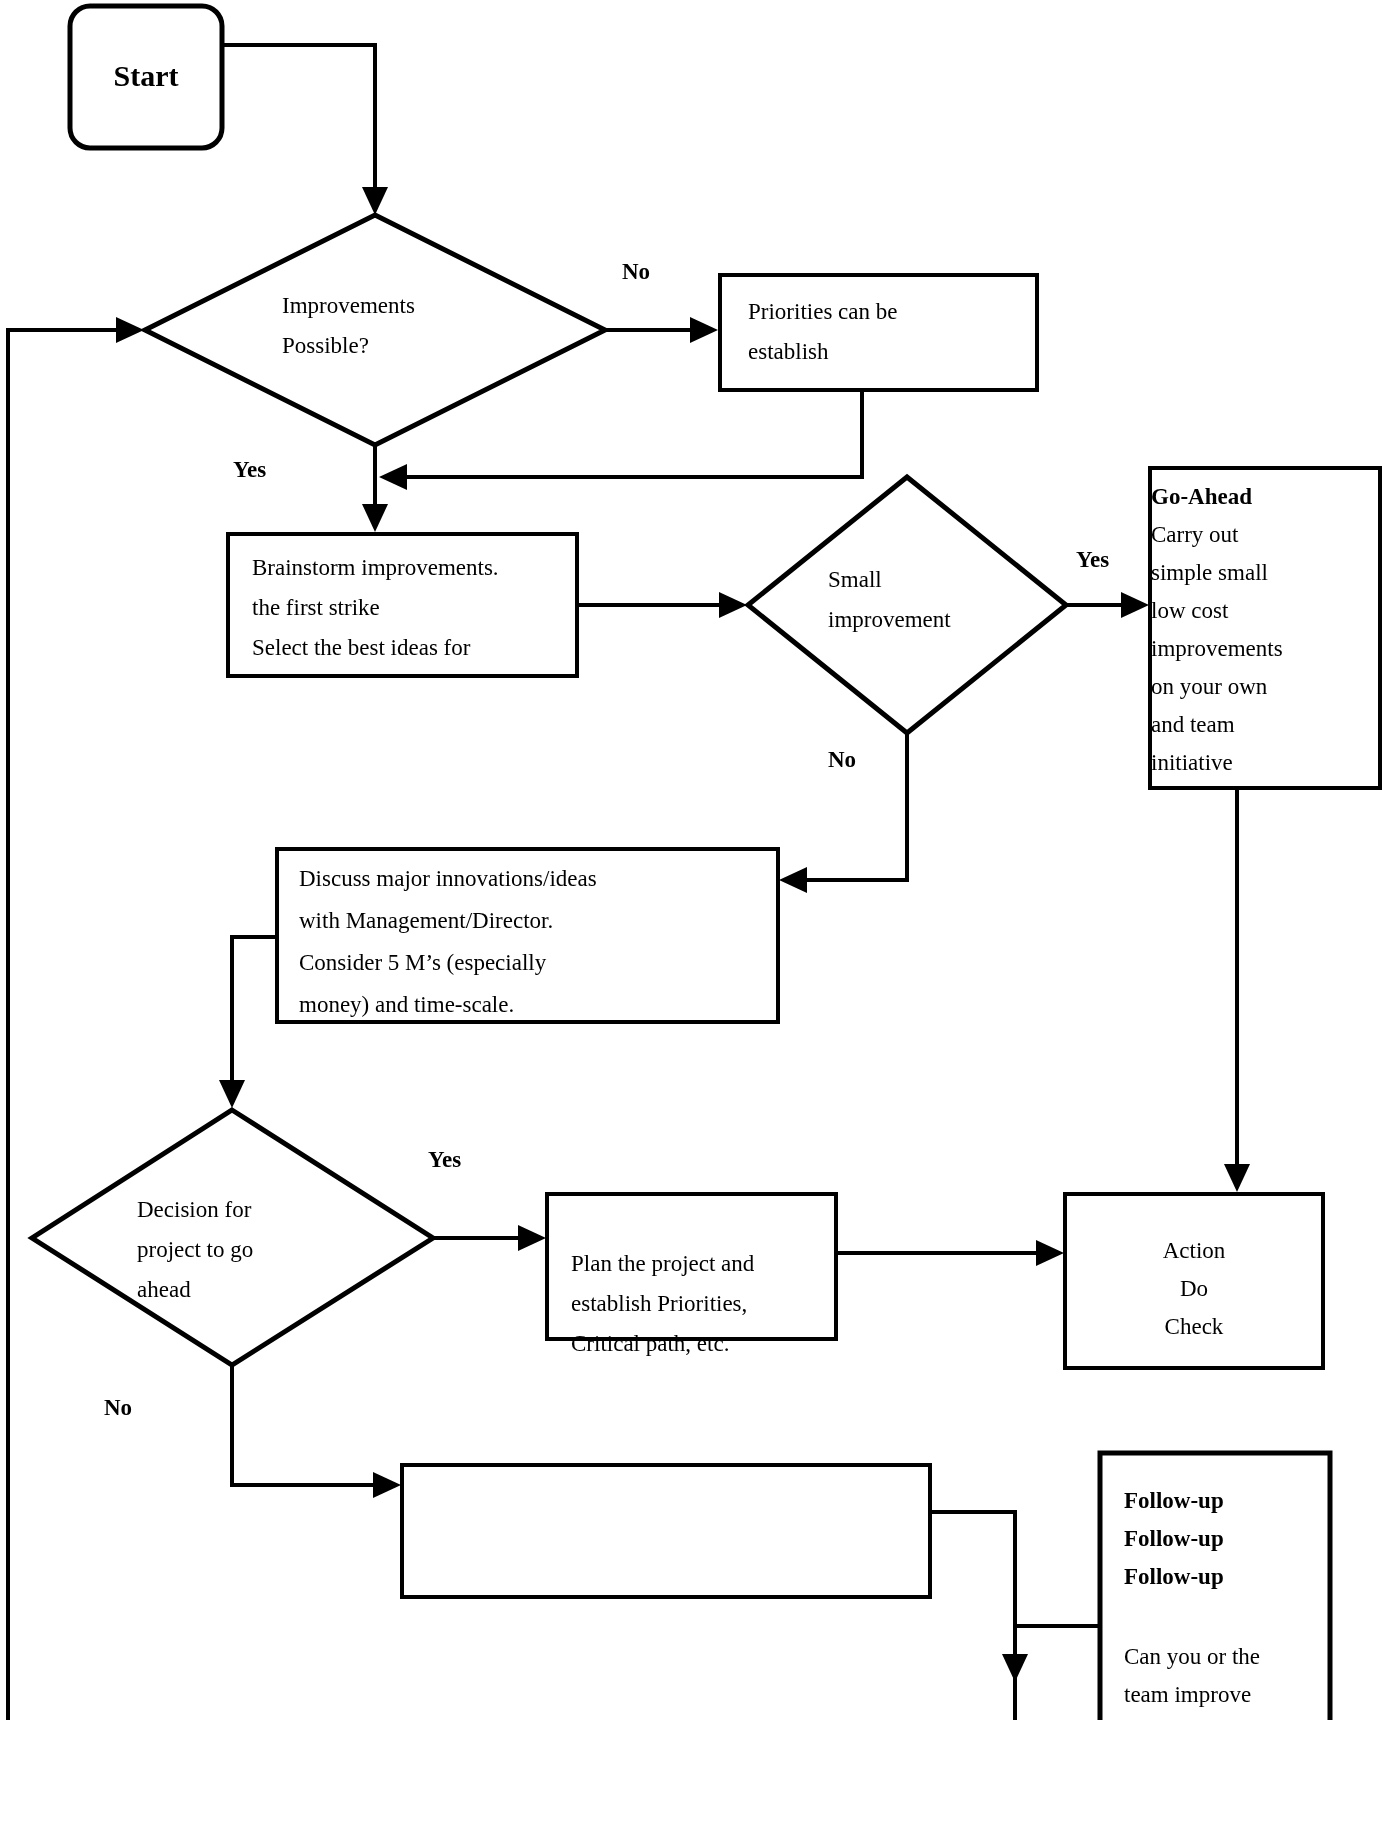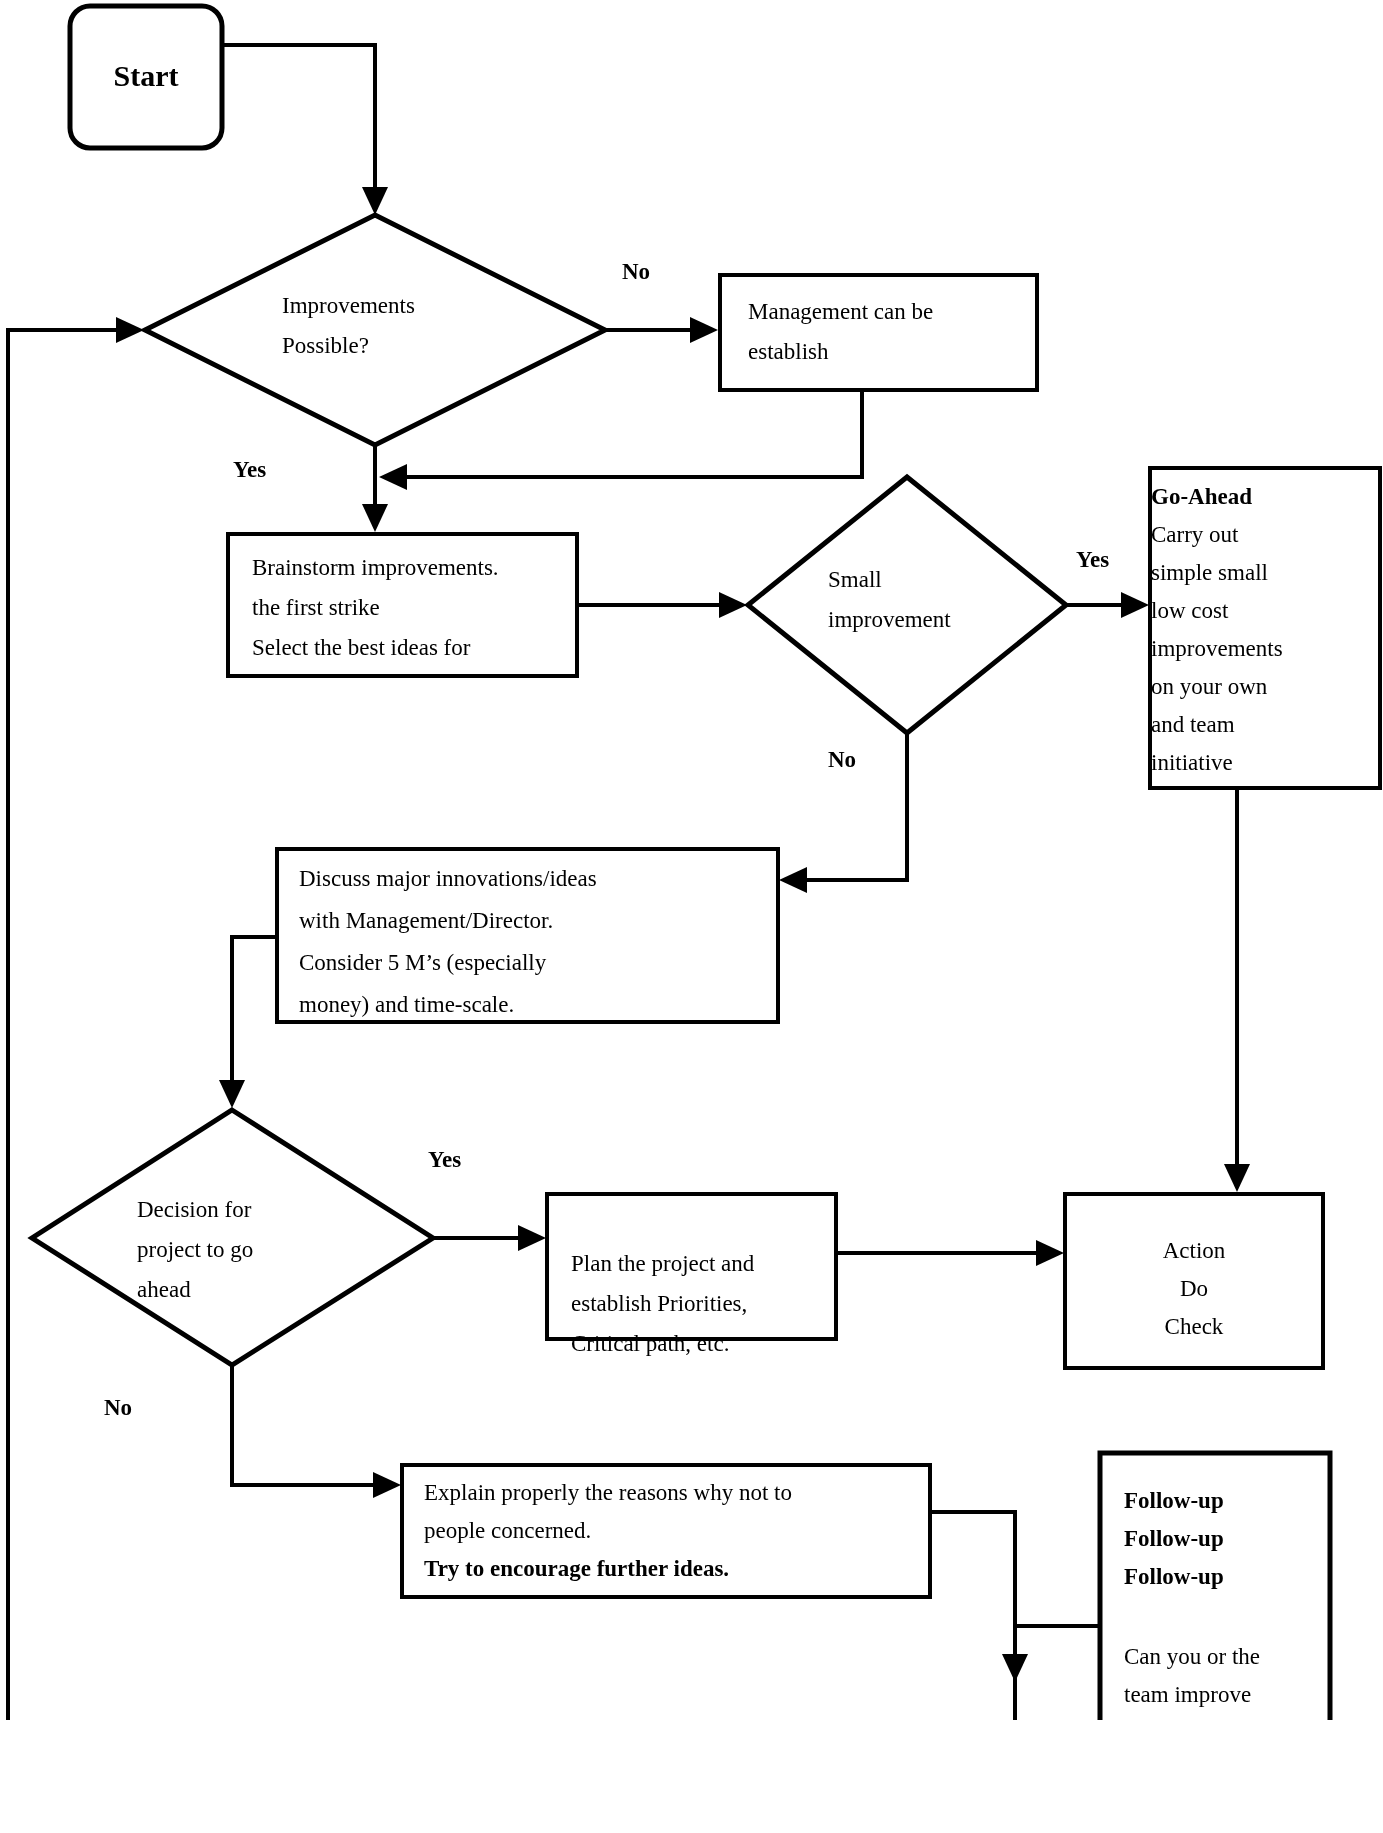--- a/index.html
+++ b/index.html
@@ -71,21 +71,21 @@
   <div class="txt b ctr" style="left:70px;top:56px;width:152px;font-size:30px;">Start</div>
 
   <div class="txt" style="left:282px;top:286px;">
     <span>Improvements</span>
     <span>Possible?</span>
   </div>
 
   <div class="txt b" style="left:622px;top:252px;">No</div>
 
   <div class="txt" style="left:748px;top:292px;">
-    <span>Management can be</span>
+    <span>Priorities can be</span>
     <span>establish</span>
   </div>
 
   <div class="txt b" style="left:233px;top:450px;">Yes</div>
 
   <div class="txt" style="left:252px;top:548px;">
     <span>Brainstorm improvements.</span>
     <span>the first strike</span>
     <span>Select the best ideas for</span>
   </div>
@@ -132,25 +132,20 @@
     <span>establish Priorities,</span>
     <span>Critical path, etc.</span>
   </div>
 
   <div class="txt ctr lh38" style="left:1065px;top:1232px;width:258px;">
     <span>Action</span>
     <span>Do</span>
     <span>Check</span>
   </div>
 
-  <div class="txt lh38" style="left:424px;top:1474px;">
-    <span>Explain properly the reasons why not to</span>
-    <span>people concerned.</span>
-    <span class="b">Try to encourage further ideas.</span>
-  </div>
 
   <div class="txt lh38" style="left:1124px;top:1482px;">
     <span class="b">Follow-up</span>
     <span class="b">Follow-up</span>
     <span class="b">Follow-up</span>
     <span class="gap-top">Can you or the</span>
     <span>team improve</span>
     <span>anything ideas?</span>
   </div>
 

